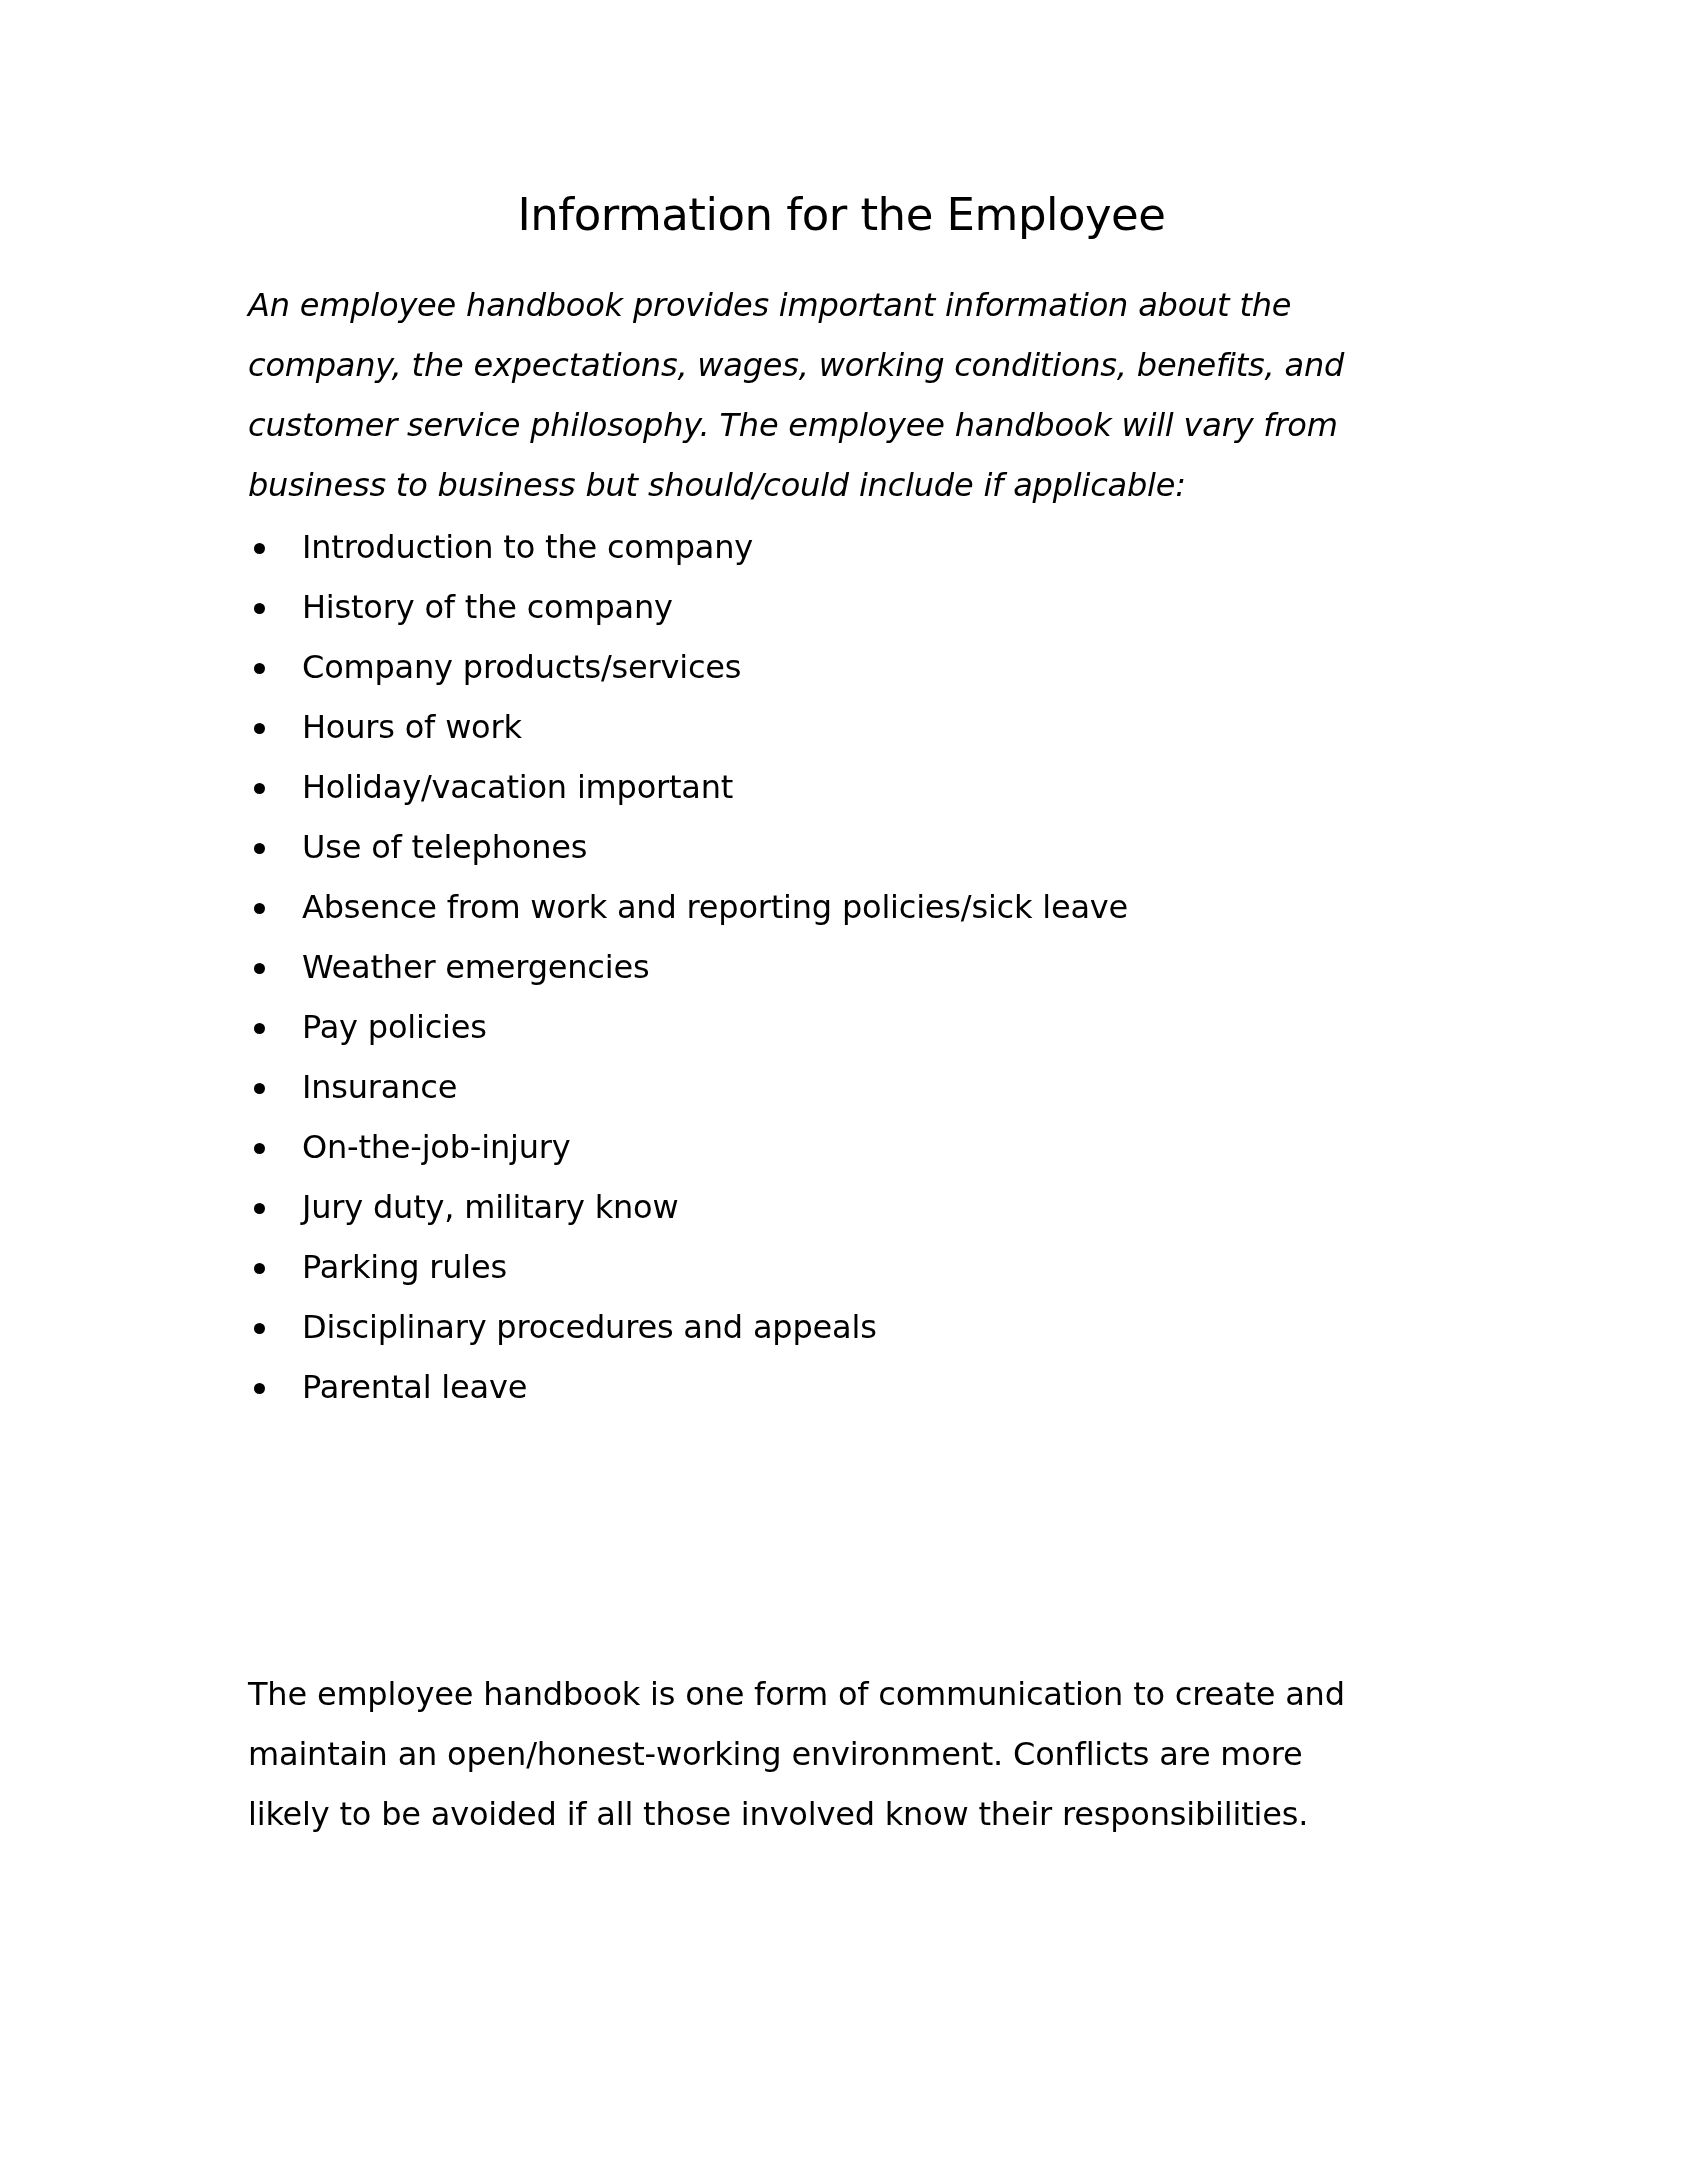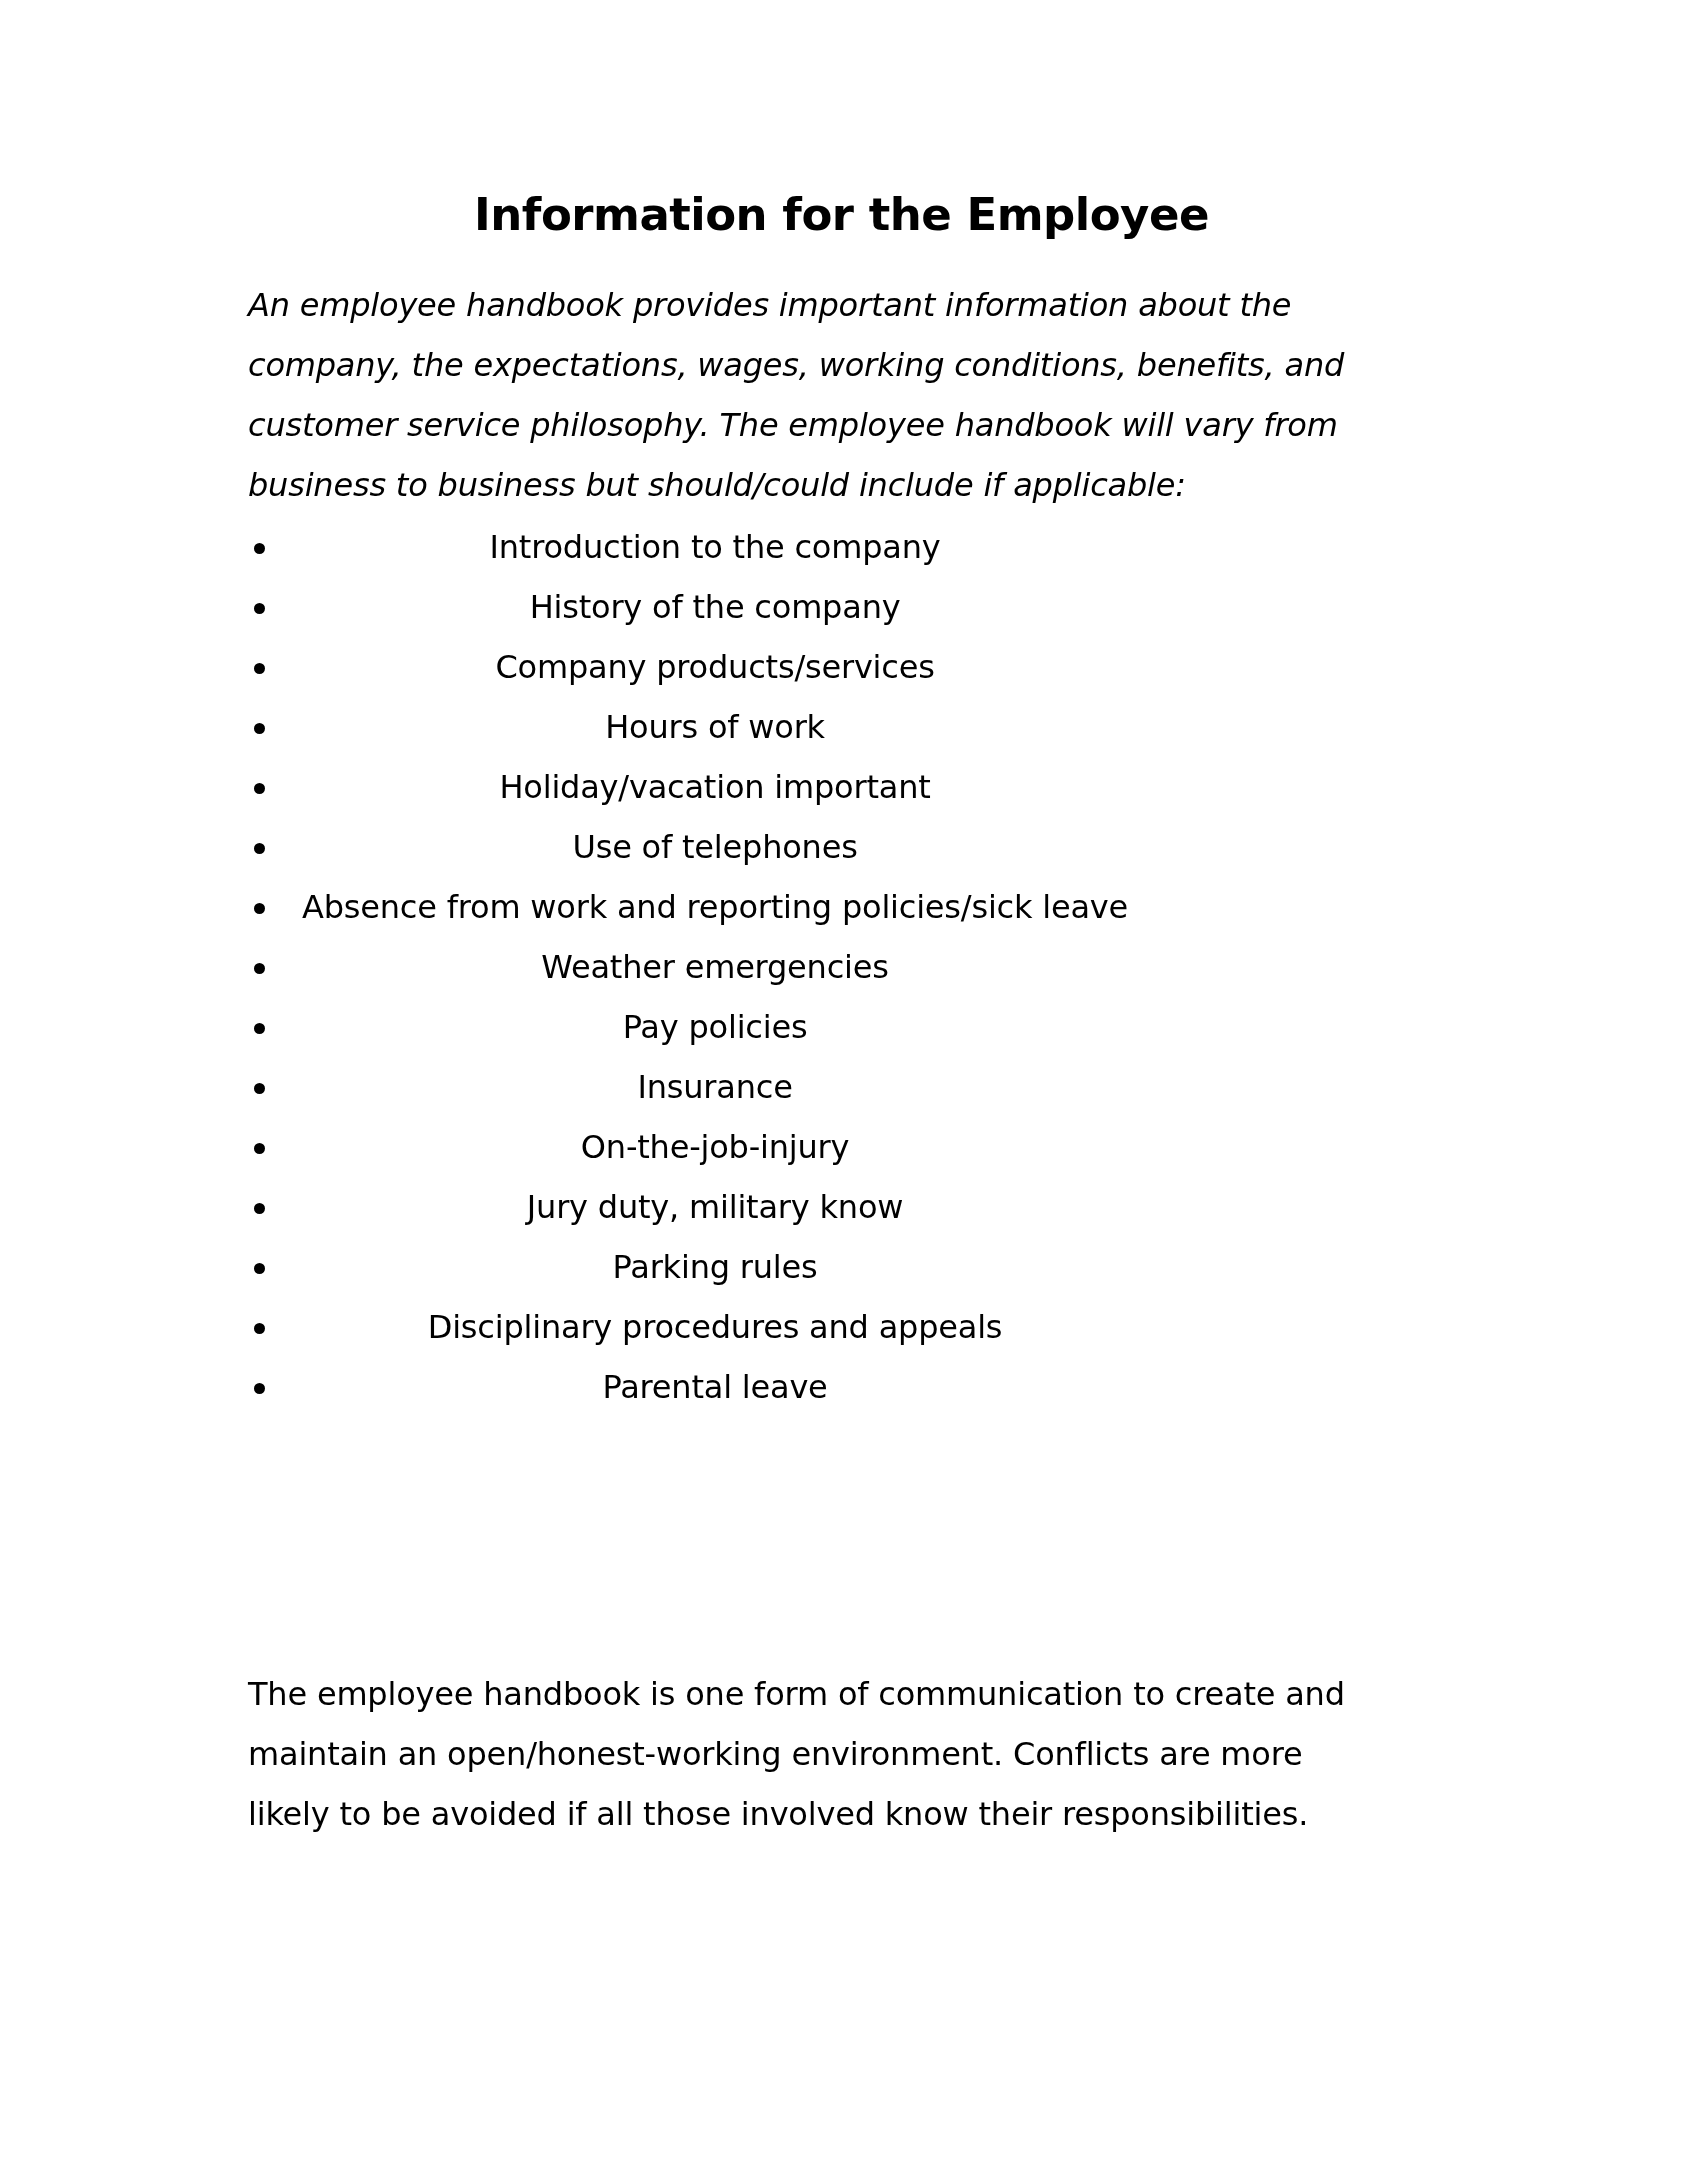--- a/index.html
+++ b/index.html
@@ -17,21 +17,21 @@
     overflow: hidden;
   }
   .title {
     position: absolute;
     top: 188px;
     left: 0;
     width: 100%;
     margin: 0;
     text-align: center;
     font-size: 45px;
-    font-weight: 700;
+    font-weight: 400;
     letter-spacing: -0.5px;
     white-space: nowrap;
   }
   .intro {
     position: absolute;
     top: 275px;
     left: 248px;
     font-style: italic;
   }
   .closing {
@@ -46,21 +46,20 @@
     letter-spacing: -0.2px;
     white-space: nowrap;
   }
   .bullets {
     position: absolute;
     top: 517px;
     left: 248px;
     margin: 0;
     padding: 0;
     list-style: none;
-    text-align: center;
   }
   .bullet-item {
     position: relative;
     height: 60px;
     line-height: 60px;
     font-size: 32px;
     letter-spacing: -0.2px;
     padding-left: 54px;
     white-space: nowrap;
   }

